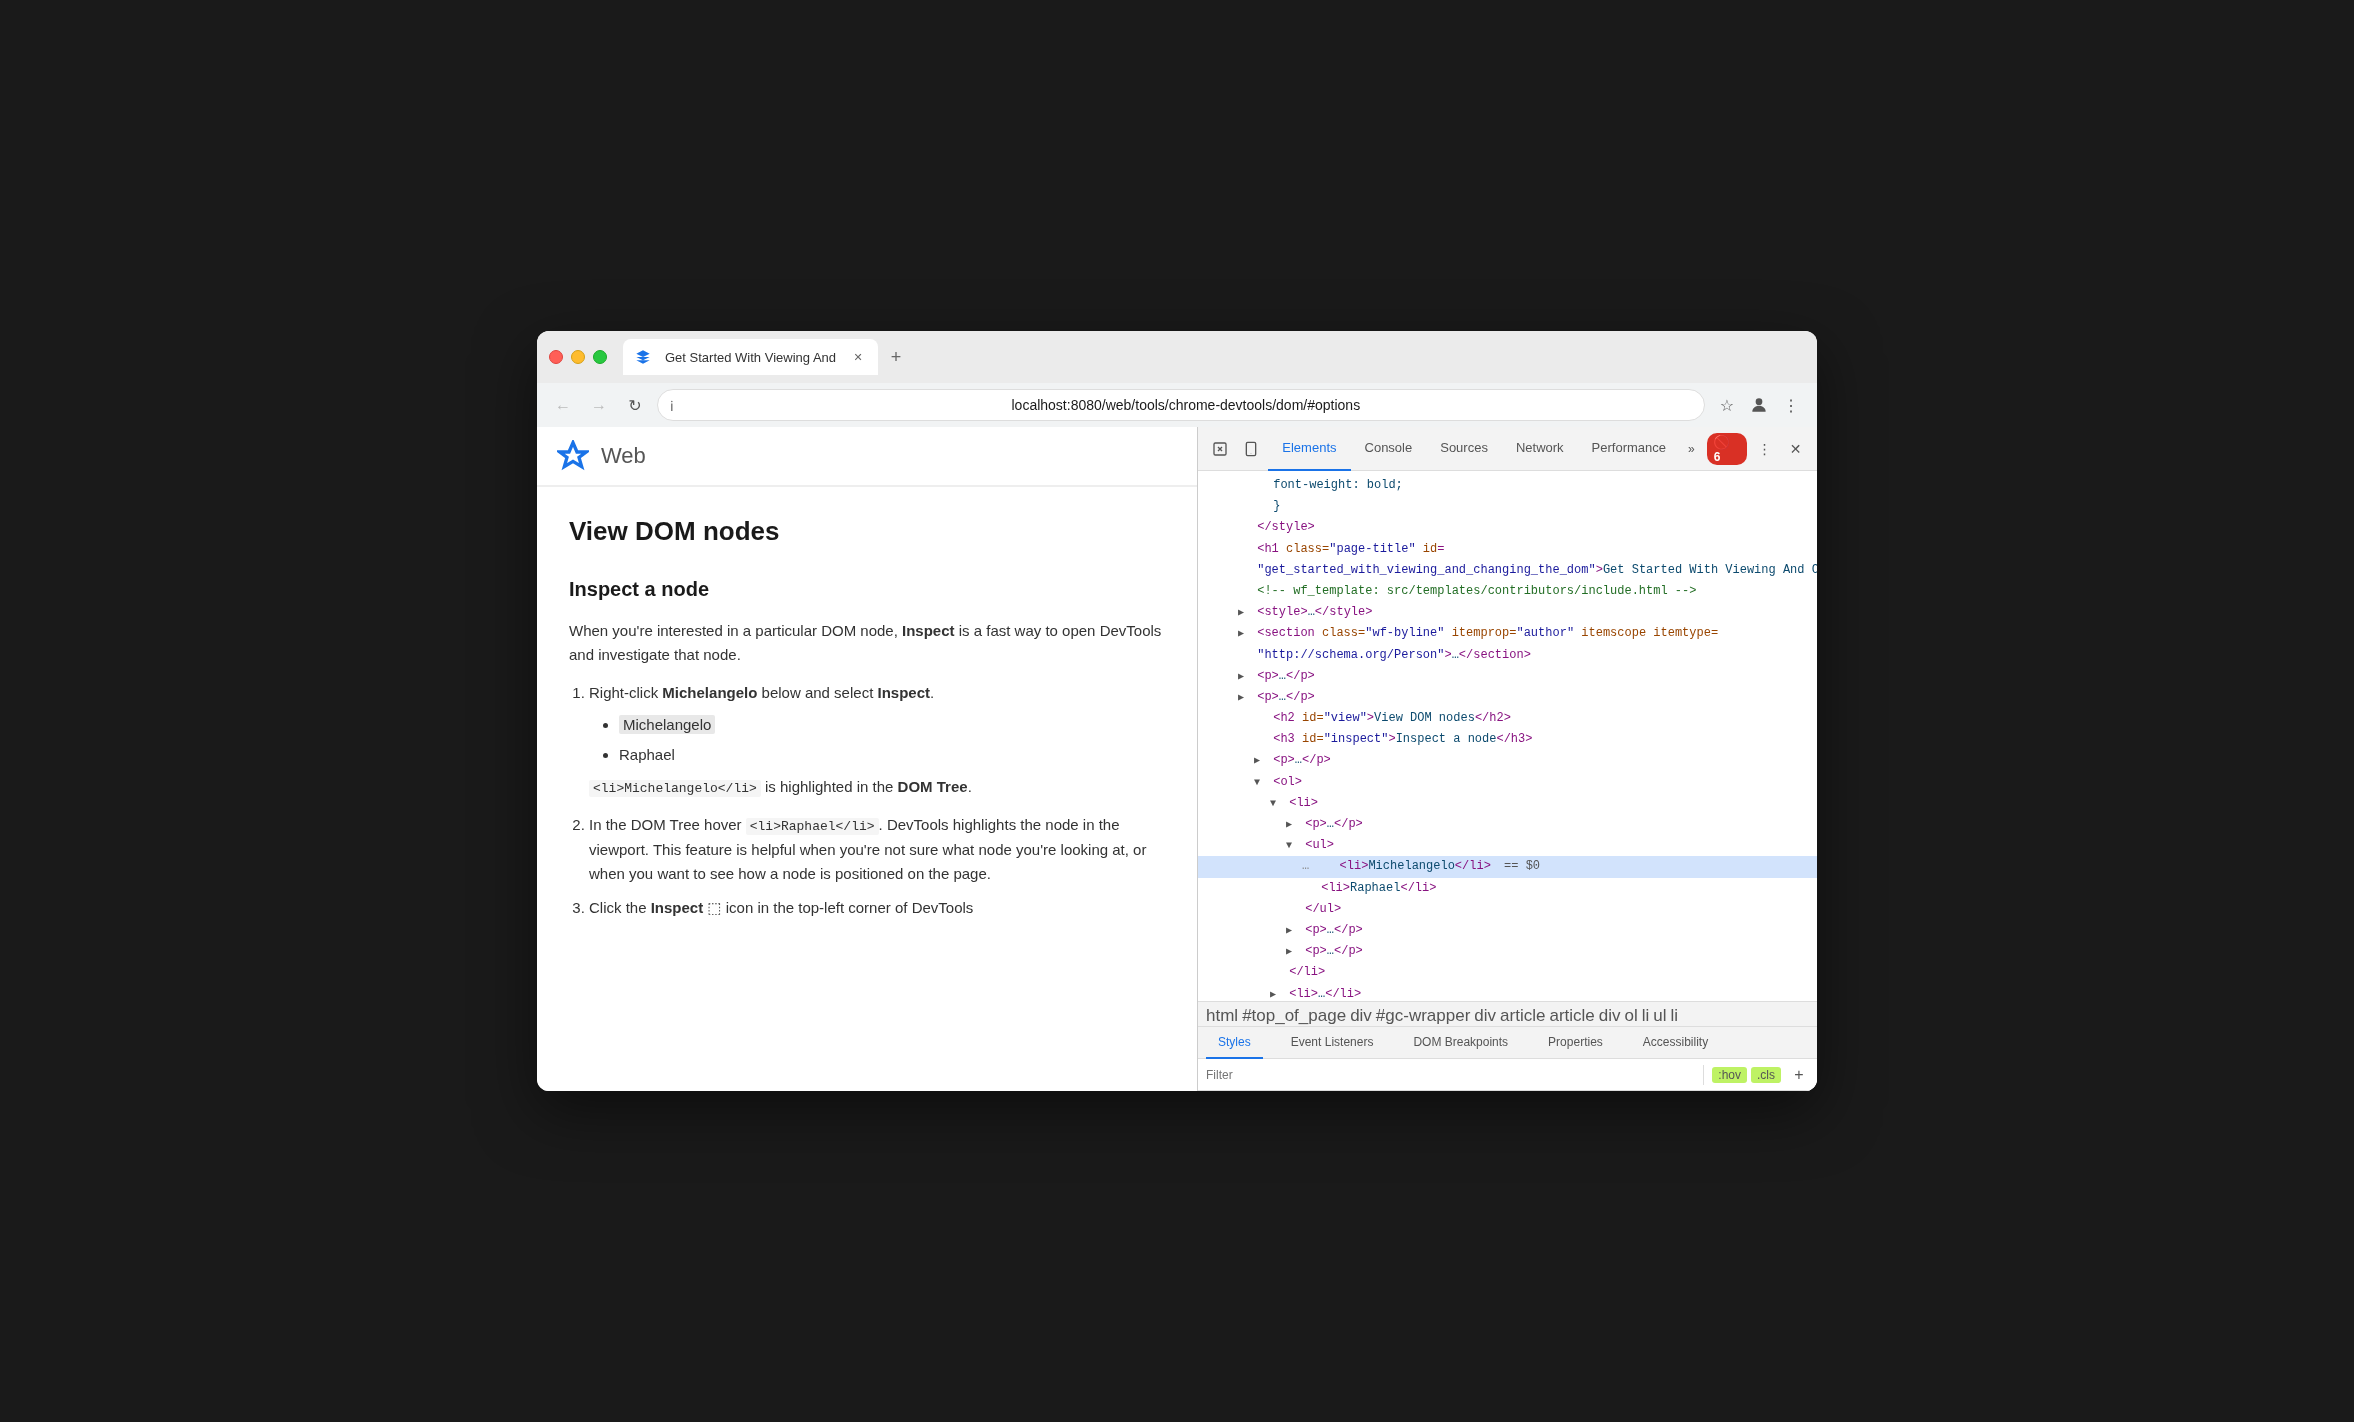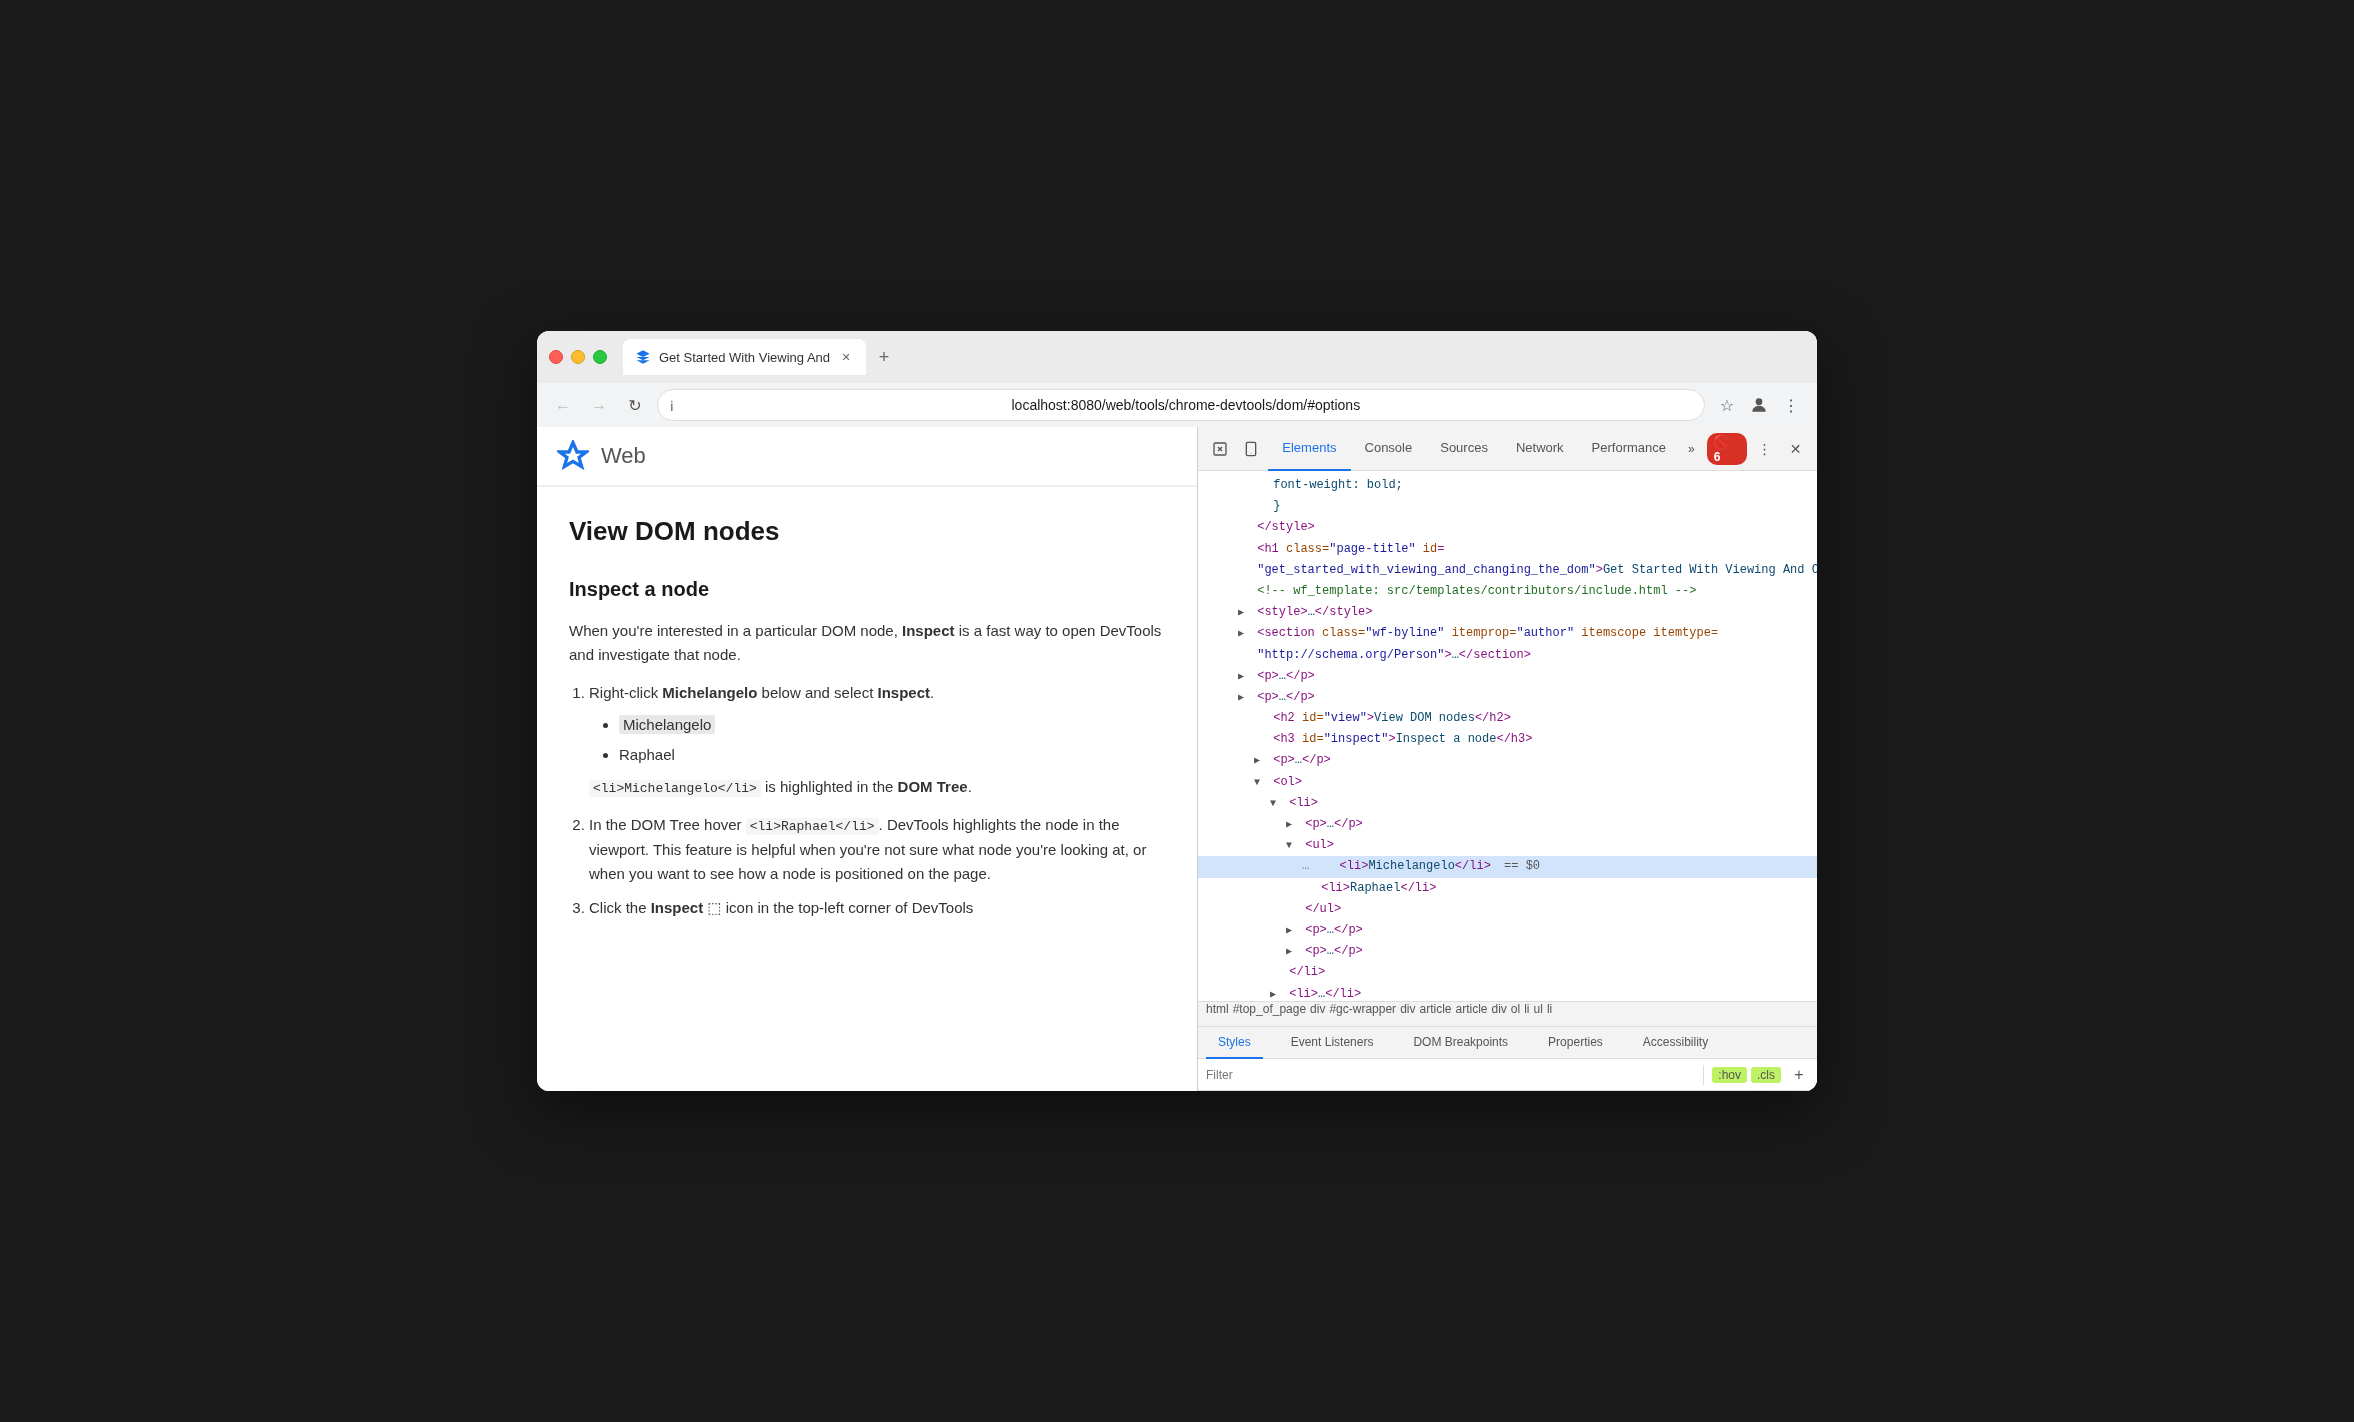--- a/index.html
+++ b/index.html
@@ -50,21 +50,21 @@
       gap: 4px;
       flex: 1;
     }
     .tab {
       background: #fff;
       border-radius: 8px 8px 0 0;
       height: 36px;
       display: flex;
       align-items: center;
       padding: 16px 12px;
-      gap: 8px;
+      gap: 14px;
       font-size: 13px;
       color: #333;
       min-width: 200px;
     }
     .tab-favicon {
       width: 16px;
       height: 16px;
       color: #1a73e8;
       font-size: 14px;
     }
@@ -338,23 +338,23 @@
     .dom-triangle.open::before { content: '▼'; }
     .dom-triangle.closed::before { content: '▶'; }
     .dom-triangle.empty { visibility: hidden; }
     
     .dom-breadcrumb {
       height: 26px;
       background: #f3f3f3;
       border-top: 1px solid #ddd;
       border-bottom: 1px solid #ddd;
       display: flex;
-      align-items: flex-start;
+      align-items: flex-end;
       padding: 0 8px;
-      font-size: 12px;
+      font-size: 17px;
       color: #555;
       gap: 4px;
       overflow-x: auto;
       flex-shrink: 0;
     }
     .breadcrumb-item {
       cursor: pointer;
       white-space: nowrap;
     }
     

